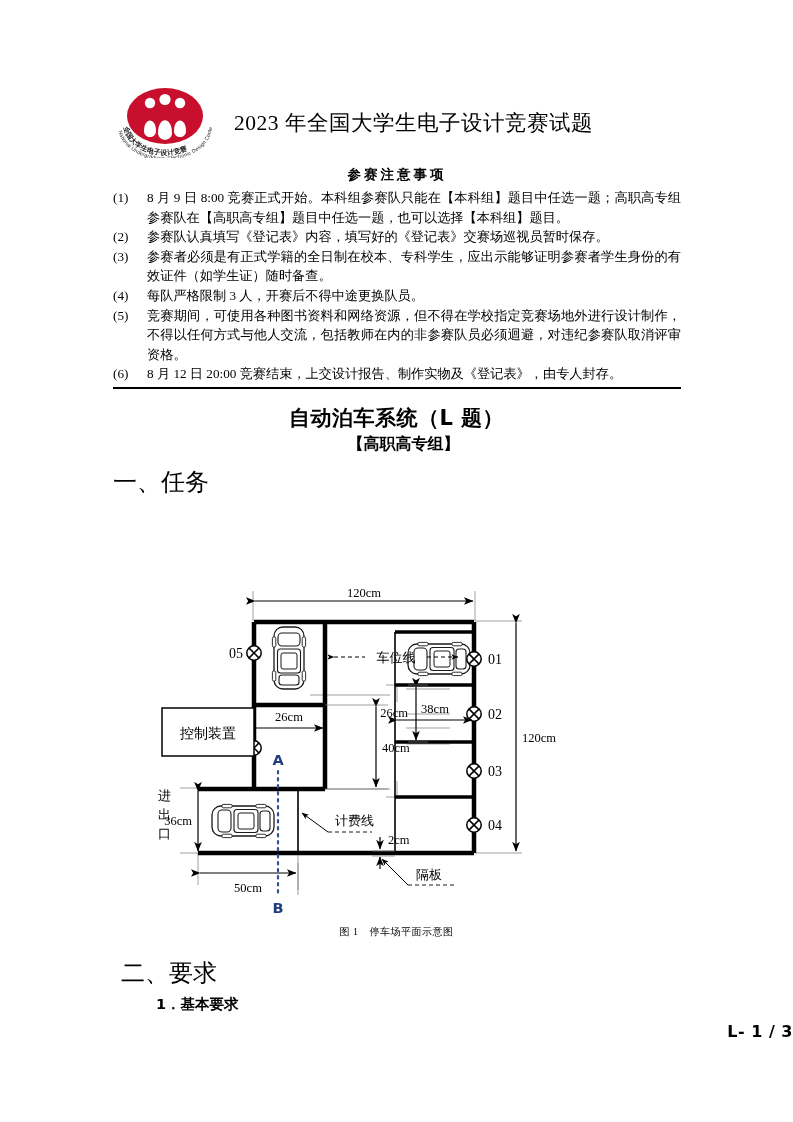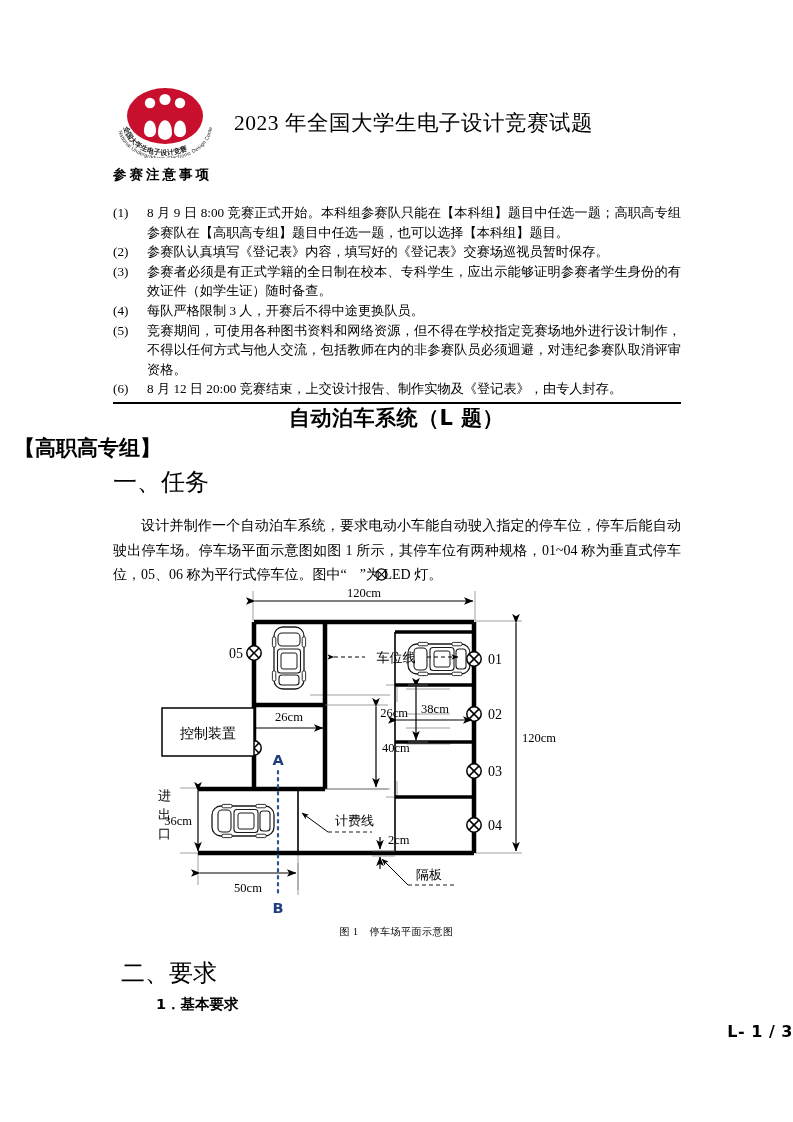--- a/index.html
+++ b/index.html
@@ -49,24 +49,25 @@
   }
 
   
   .notice {
     position: absolute;
     left: 113px;
     top: 166px;
     width: 568px;
   }
   .notice-title {
+    text-align: center;
     font-weight: bold;
     font-size: 13.5px;
     letter-spacing: 3px;
-    margin-bottom: 19px;
+    margin-bottom: 4px;
     font-family: "DejaVu Sans", sans-serif;
   }
   .notice-list {
     font-size: 13.2px;
     line-height: 19.6px;
   }
   .notice-item {
     display: flex;
     align-items: flex-start;
     margin-bottom: 0px;
@@ -96,22 +97,22 @@
     font-size: 21px;
     font-weight: bold;
     font-family: "DejaVu Sans", sans-serif;
     letter-spacing: 0.5px;
     margin-top: 12px;
   }
   .doc-subtitle {
     position: absolute;
     left: 0; right: 0;
     top: 434px;
-    text-align: left;
-    font-size: 21px;
+    text-align: center;
+    font-size: 16px;
     font-weight: bold;
     font-family: "DejaVu Sans", sans-serif;
     padding-left: 14px;
   }
   .sec-h {
     position: absolute;
     left: 113px;
     font-size: 24px;
     font-weight: normal;
     font-family: "DejaVu Sans", sans-serif;
@@ -239,25 +240,20 @@
         <span class="notice-text">8 月 12 日 20:00 竞赛结束，上交设计报告、制作实物及《登记表》，由专人封存。</span>
       </div>
     </div>
     <div class="notice-rule"></div>
   </div>
 
   <div class="doc-title">自动泊车系统（L 题）</div>
   <div class="doc-subtitle">【高职高专组】</div>
   <div class="sec-h" id="sec-task">一、任务</div>
 
-  <p class="body-para"><span>设计并制作一个自动泊车系统，要求电动小车能自动驶入指定的停车位，停车后能自动驶出停车场。停车场平面示意图如图 1 所示，其停车位有两种规格，01~04 称为垂直式停车位，05、06 称为平行式停车位。图中“</span><span class="led-inline"><svg width="13" height="13" viewBox="0 0 13 13">
-          <circle cx="6.5" cy="6.5" r="5.6" fill="none" stroke="#000" stroke-width="1.1"></circle>
-          <line x1="2.6" y1="2.6" x2="10.4" y2="10.4" stroke="#000" stroke-width="1.1"></line>
-          <line x1="10.4" y1="2.6" x2="2.6" y2="10.4" stroke="#000" stroke-width="1.1"></line>
-        </svg></span><span>”为 LED 灯。</span></p>
 
   <div class="figure">
     <svg width="500" height="345" viewBox="0 0 500 345" xmlns="http://www.w3.org/2000/svg" font-family="'Liberation Serif','DejaVu Serif',serif">
       <defs>
         <marker id="ah" markerWidth="9" markerHeight="9" refX="7.6" refY="3.2" orient="auto" markerUnits="strokeWidth">
           <path d="M0,0 L8,3.2 L0,6.4 L1.9,3.2 z" fill="#000"></path>
         </marker>
         <marker id="ahs" markerWidth="8" markerHeight="8" refX="6.6" refY="2.8" orient="auto" markerUnits="strokeWidth">
           <path d="M0,0 L7,2.8 L0,5.6 L1.7,2.8 z" fill="#000"></path>
         </marker>

